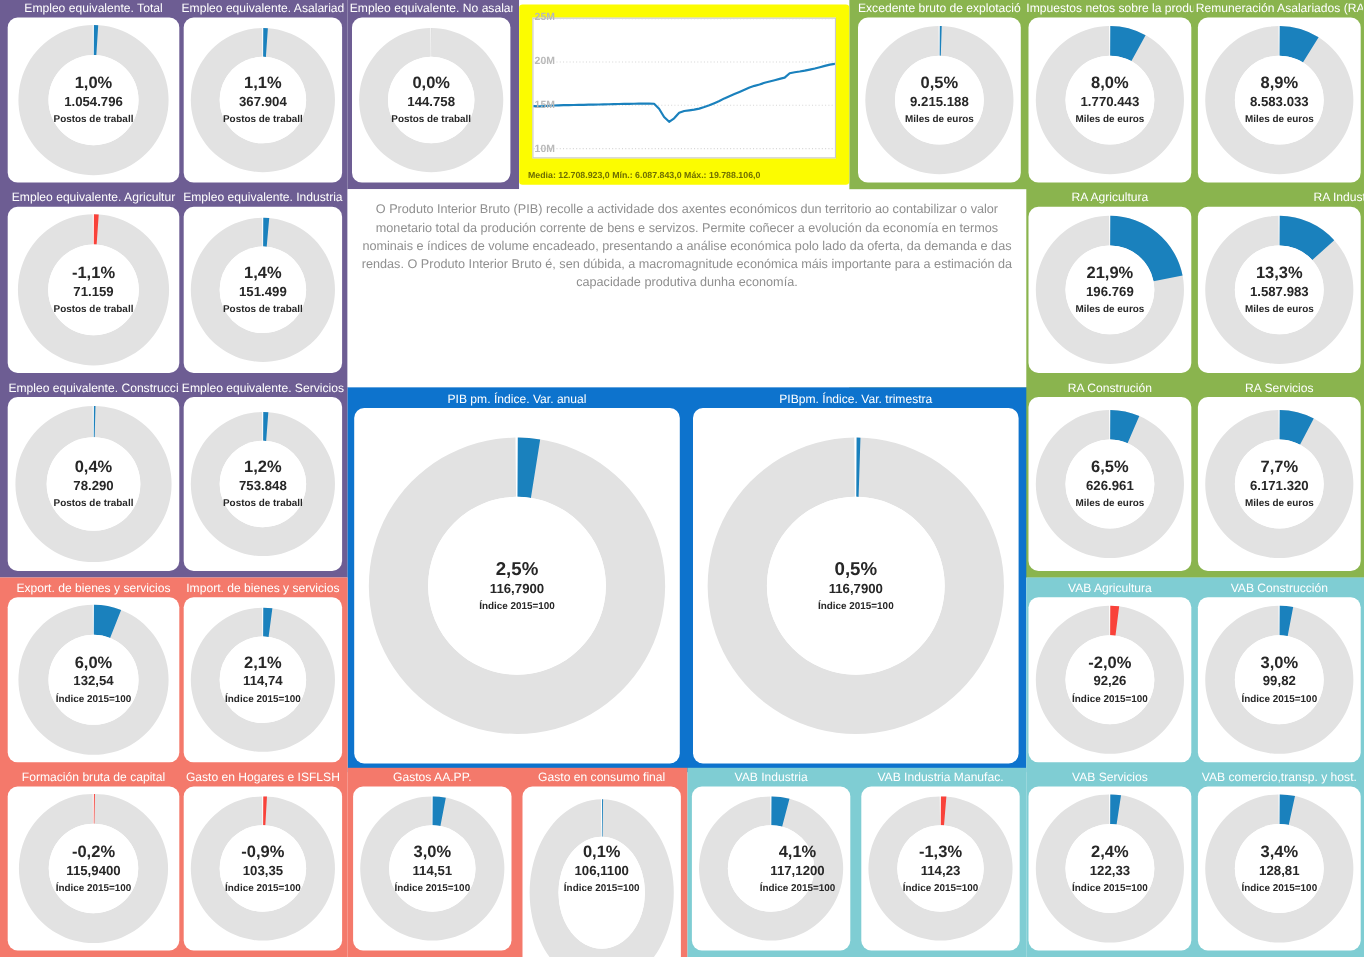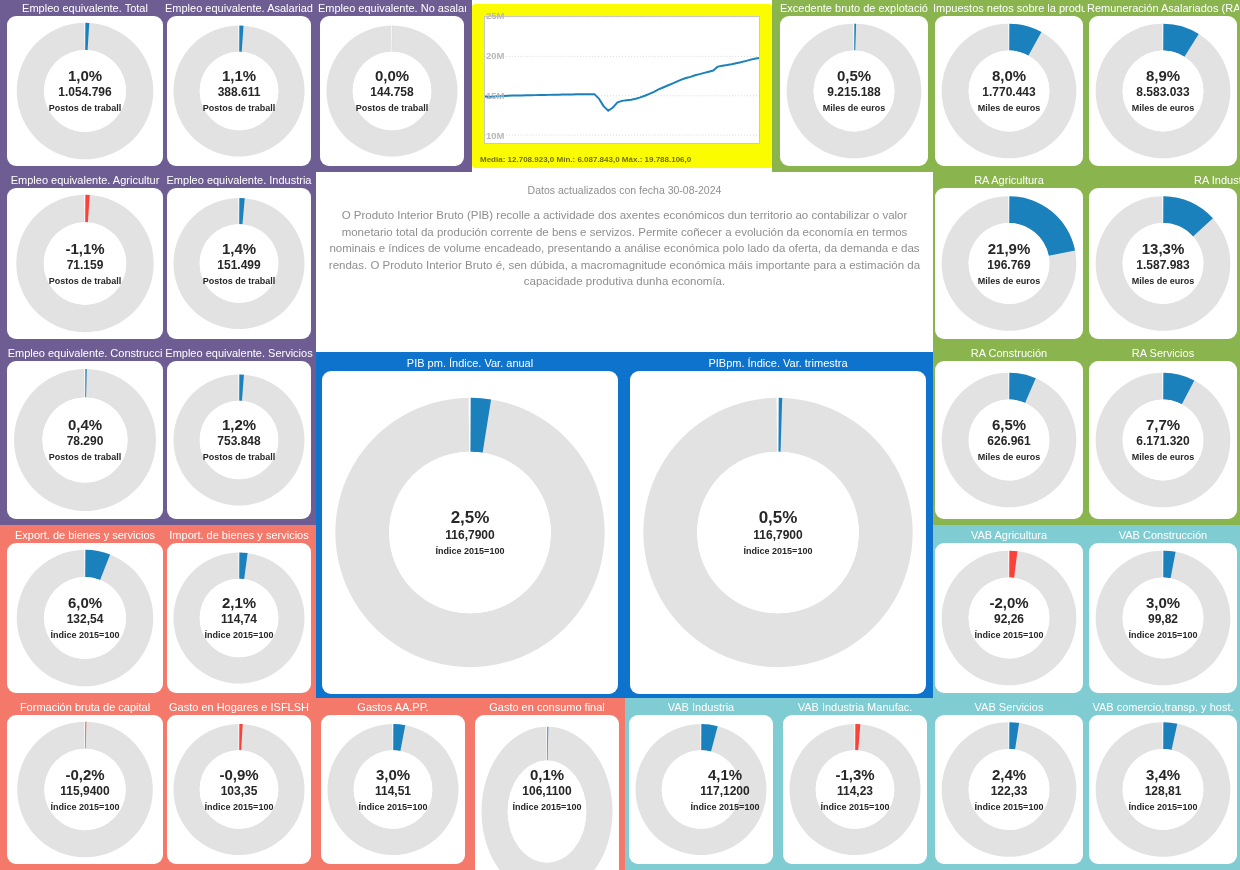--- a/index.html
+++ b/index.html
@@ -158,21 +158,20 @@
     <div id="chart-yticks">
         <div class="ytick" style="top: 126px;">10M</div>
         <div class="ytick" style="top: 86px;">15M</div>
         <div class="ytick" style="top: 46px;">20M</div>
         <div class="ytick" style="top: 6px;">25M</div>
       </div>
     <div class="stats">Media: 12.708.923,0 Mín.: 6.087.843,0 Máx.: 19.788.106,0</div>
   </div>
 
   <div id="info">
-    <div class="sub">Datos actualizados con fecha 30-08-2024</div>
     <div class="body">O Produto Interior Bruto (PIB) recolle a actividade dos axentes económicos dun territorio ao contabilizar o valor monetario total da produción corrente de bens e servizos. Permite coñecer a evolución da economía en termos nominais e índices de volume encadeado, presentando a análise económica polo lado da oferta, da demanda e das rendas. O Produto Interior Bruto é, sen dúbida, a macromagnitude económica máis importante para a estimación da capacidade produtiva dunha economía.</div>
   </div>
 
   <div id="cards">
       <div class="cap" style="left: 1px; top: 1px; width: 168px;">Empleo equivalente. Total</div>
       <div class="card" style="left: 7px; top: 16px; width: 156px; height: 150px; padding-left: 28px;">
         <div class="gwrap">
           <svg class="gsvg" viewBox="0 0 156 150" preserveAspectRatio="none">
             <path d="M78.71469926593376 6.753742190803791 A68.25 68.25 0 1 1 77.2853007340662 6.753742190803791 L77.57118044043972 34.052245314482285 A40.949999999999996 40.949999999999996 0 1 0 78.42881955956025 34.052245314482285 Z" fill="#e2e2e2"></path>
             <path d="M78.3573545314944 6.750935554113127 A68.25 68.25 0 0 1 82.28545295787565 6.884675784770465 L80.57127177472539 34.130805470862285 A40.949999999999996 40.949999999999996 0 0 0 78.21441271889664 34.05056133246788 Z" fill="#1a81bd"></path>
@@ -189,21 +188,21 @@
       <div class="card" style="left: 167px; top: 16px; width: 144px; height: 150px;">
         <div class="gwrap">
           <svg class="gsvg" viewBox="0 0 144 150" preserveAspectRatio="none">
             <path d="M72.68611129529641 9.48359250317165 A65.52 65.52 0 1 1 71.31388870470354 9.48359250317165 L71.58833322282213 35.690155501902986 A39.312 39.312 0 1 0 72.41166677717784 35.690155501902986 Z" fill="#e2e2e2"></path>
             <path d="M72.34306035023462 9.480898131948607 A65.52 65.52 0 0 1 76.52481288480787 9.63642858321252 L74.71488773088473 35.78185714992752 A39.312 39.312 0 0 0 72.20583621014077 35.688538879169165 Z" fill="#1a81bd"></path>
             <ellipse cx="72" cy="75" rx="39.312" ry="39.312" fill="#ffffff"></ellipse>
           </svg>
         </div>
         <div class="gtext" style="top: 51px;">
           <div class="gpct">1,1%</div>
-          <div class="gval">388.611</div>
+          <div class="gval">367.904</div>
           <div class="gunit">Postos de traball</div>
         </div>
       </div>
       <div class="cap" style="left: 318px; top: 1px; width: 148px;">Empleo equivalente. No asalari</div>
       <div class="card" style="left: 320px; top: 16px; width: 144px; height: 150px;">
         <div class="gwrap">
           <svg class="gsvg" viewBox="0 0 144 150" preserveAspectRatio="none">
             <path d="M72.68611129529641 9.48359250317165 A65.52 65.52 0 1 1 71.31388870470354 9.48359250317165 L71.58833322282213 35.690155501902986 A39.312 39.312 0 1 0 72.41166677717784 35.690155501902986 Z" fill="#e2e2e2"></path>
             <path d="M72 9.480000000000004 A65.52 65.52 0 0 1 72.51458758622837 9.482020791113385 L72.30875255173702 35.68921247466803 A39.312 39.312 0 0 0 72 35.688 Z" fill="#c4c4c4"></path>
             <ellipse cx="72" cy="75" rx="39.312" ry="39.312" fill="#ffffff"></ellipse>

